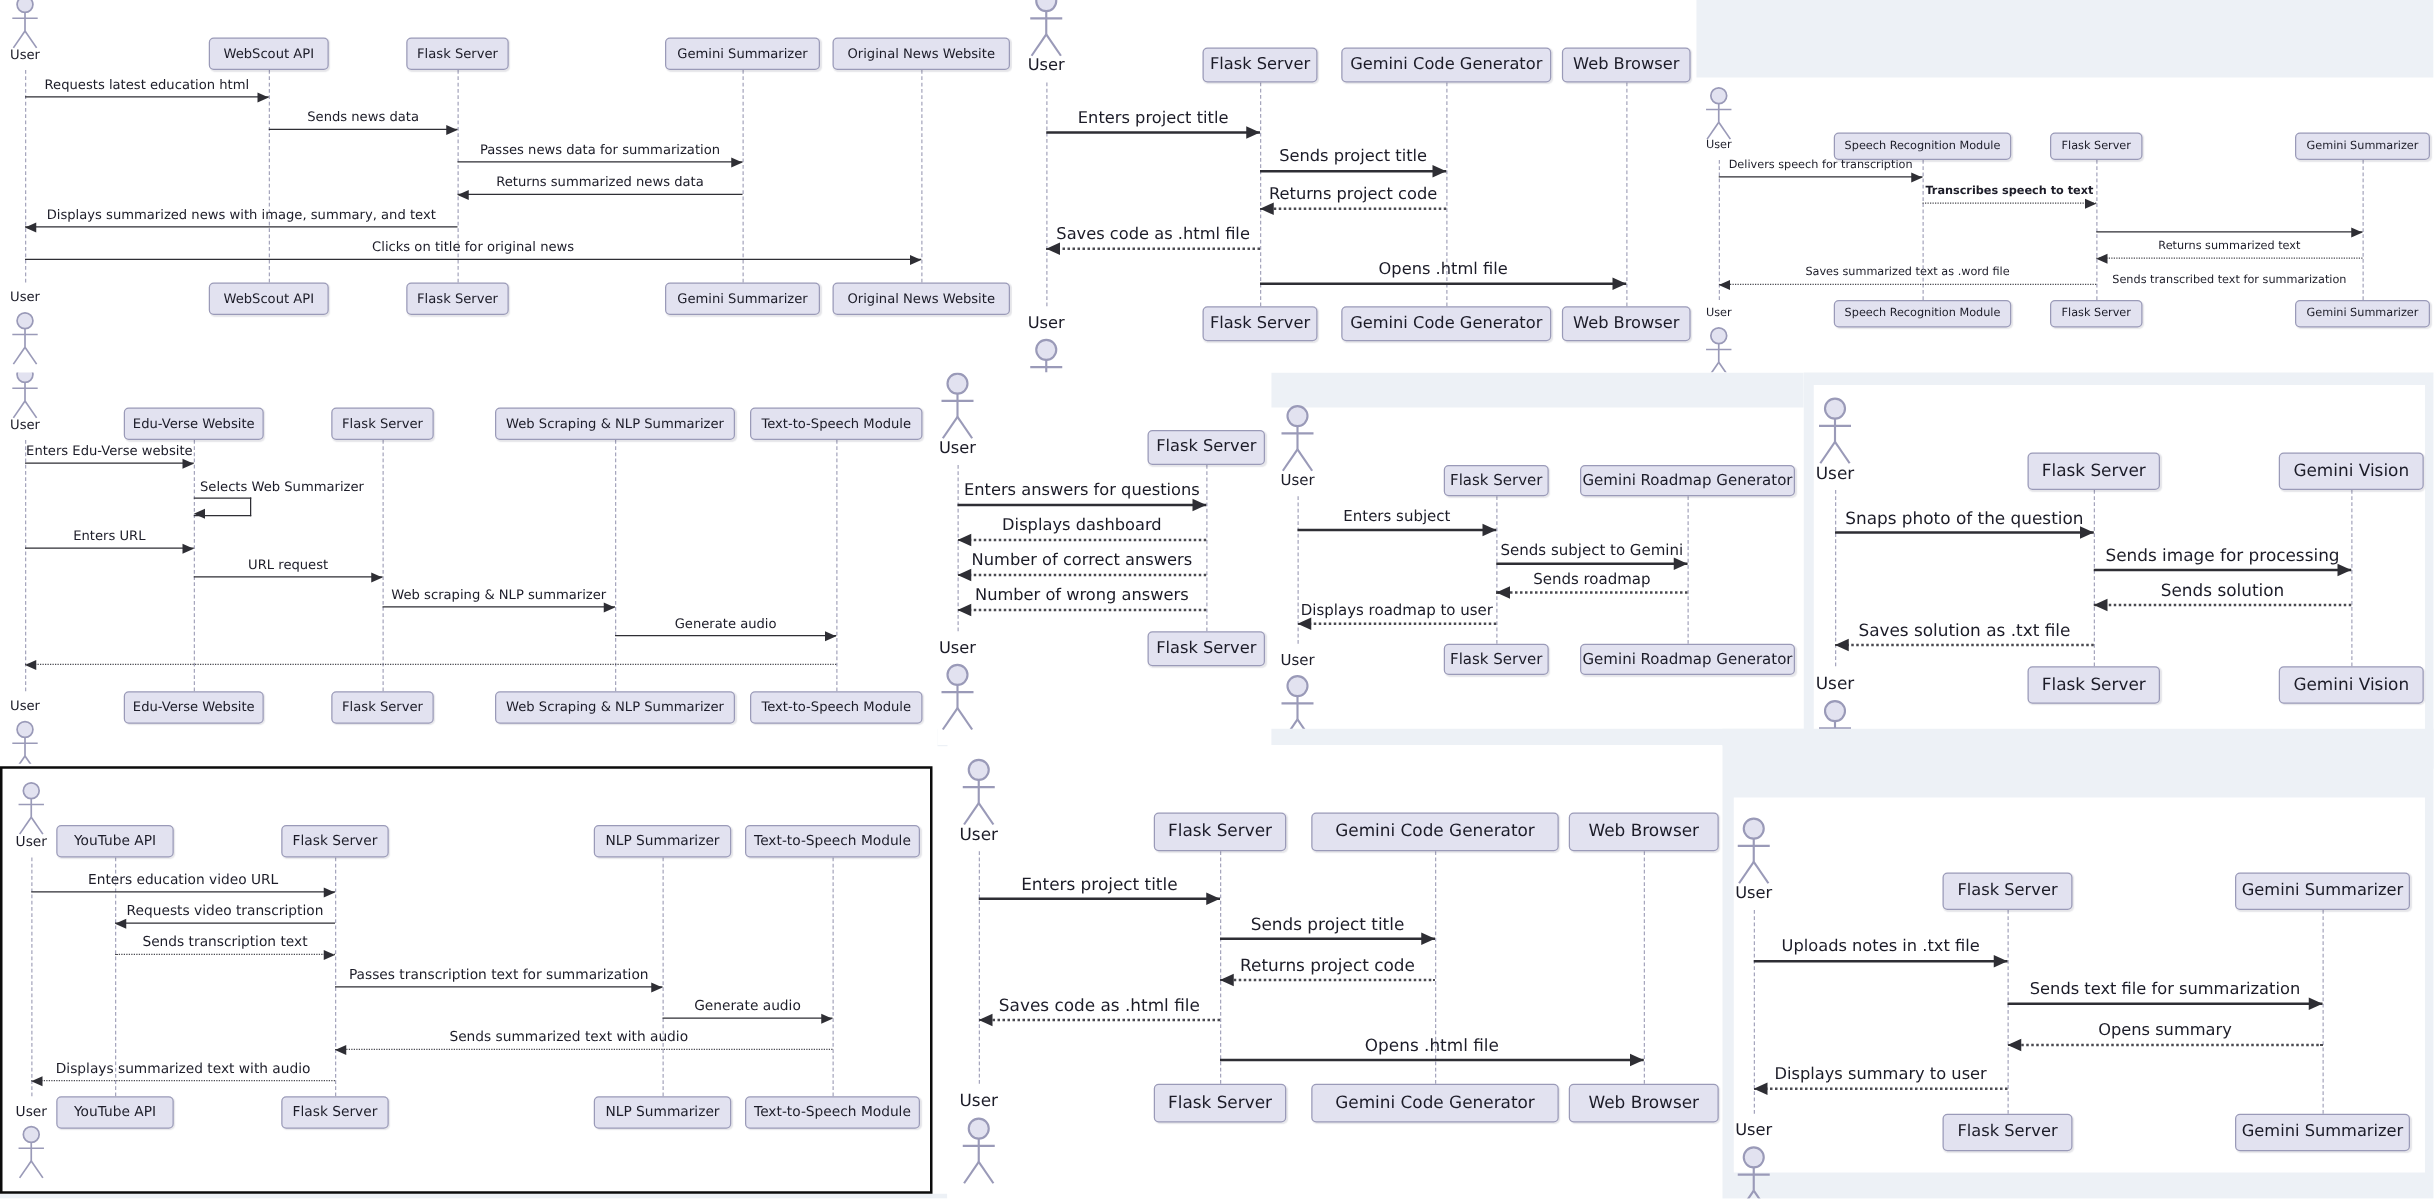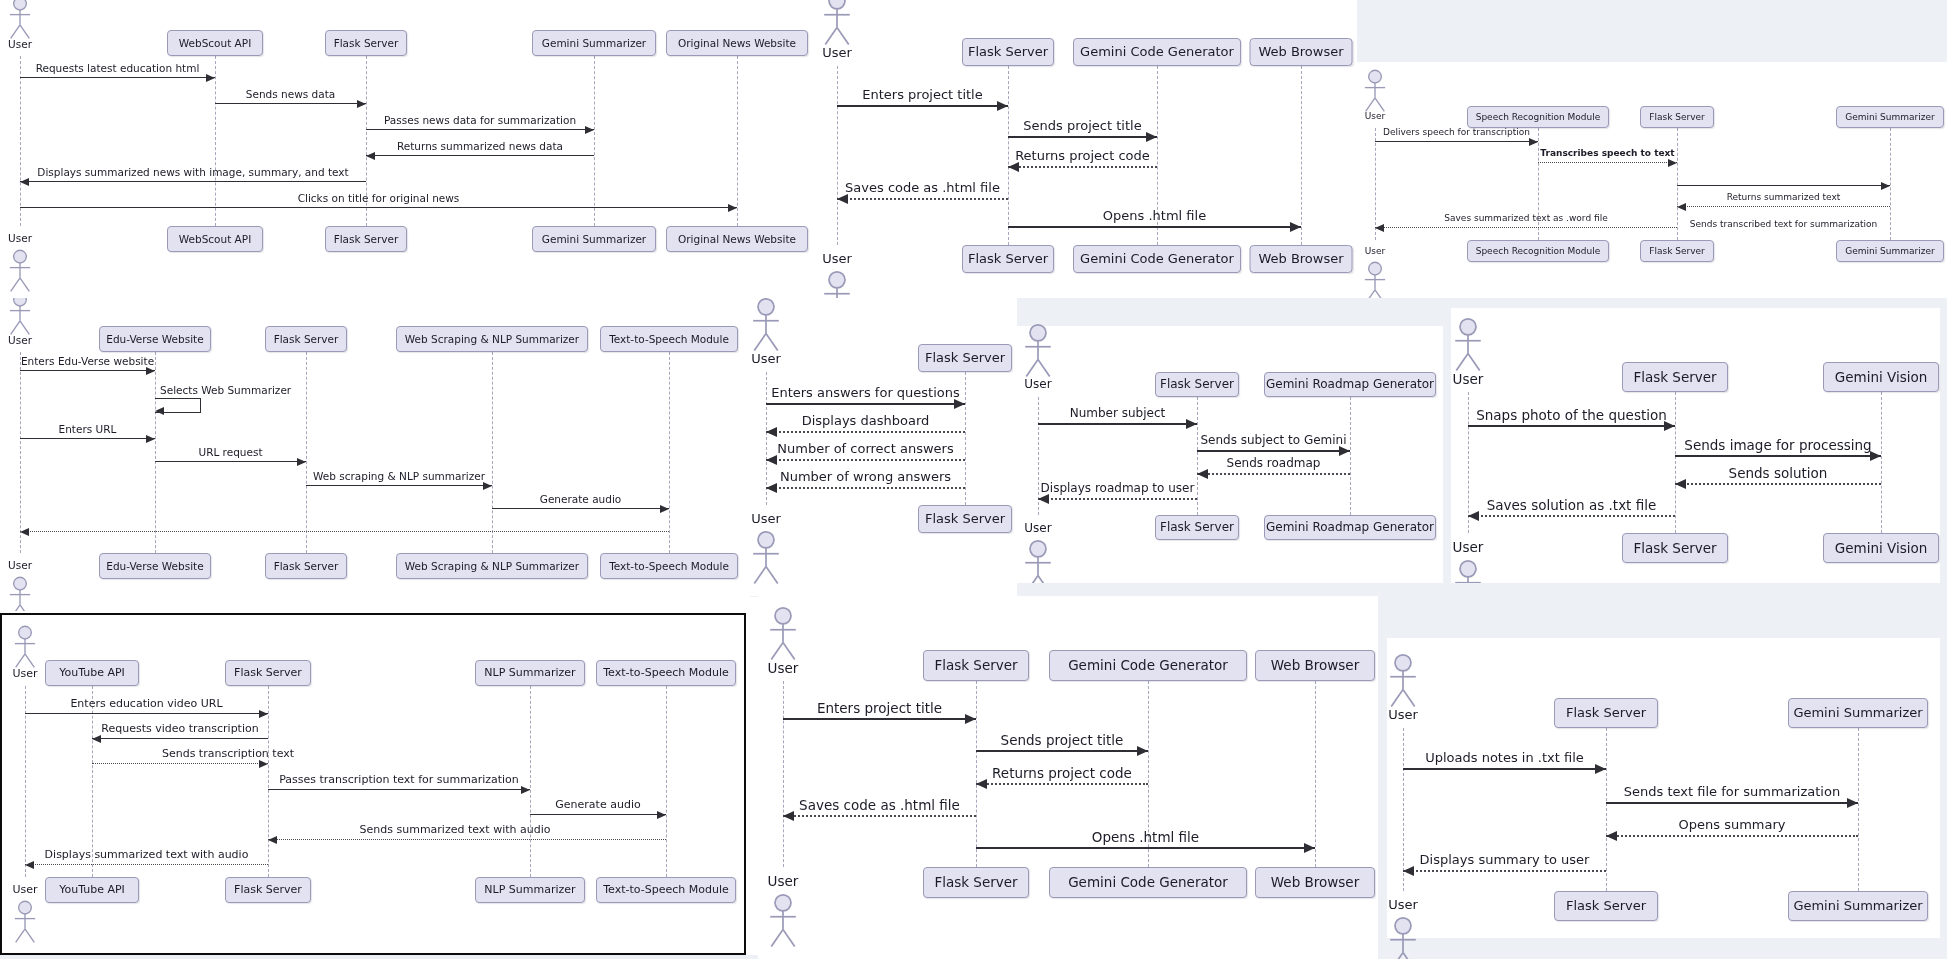--- a/index.html
+++ b/index.html
@@ -244,21 +244,21 @@
           <line x1="3" y1="22" x2="27" y2="22" stroke="#9a9ab8" stroke-width="1.6"></line>
           <line x1="15" y1="34" x2="4" y2="50" stroke="#9a9ab8" stroke-width="1.6"></line>
           <line x1="15" y1="34" x2="26" y2="50" stroke="#9a9ab8" stroke-width="1.6"></line>
         </svg></div>
     </div>
     <div class="tile" style="left: 1017px; top: 298px; width: 426px; height: 298px; background: rgb(255, 255, 255); font-size: 12px; color: rgb(28, 28, 40);">
       <div class="strip" style="left: 0px; top: 0px; width: 426px; height: 28px; background: rgb(237, 241, 246);"></div>
       <div class="lifeline" style="left: 21px; top: 99px; height: 118px; border-left: 1px dashed rgb(166, 166, 189);"></div>
       <div class="lifeline" style="left: 180px; top: 99px; height: 118px; border-left: 1px dashed rgb(166, 166, 189);"></div>
       <div class="lifeline" style="left: 333px; top: 99px; height: 118px; border-left: 1px dashed rgb(166, 166, 189);"></div>
-      <div class="mlabel" style="left: 21px; width: 159px; top: 108px;">Number subject</div>
+      <div class="mlabel" style="left: 21px; width: 159px; top: 108px;">Enters subject</div>
       <div class="mline" style="left: 21px; width: 159px; top: 125px; border-top: 2px solid rgb(46, 46, 52);"></div>
       <div class="ahead" style="top: 121px; border-top: 5px solid transparent; border-bottom: 5px solid transparent; left: 169px; border-left: 11px solid rgb(46, 46, 52);"></div>
       <div class="mlabel" style="left: 180px; width: 153px; top: 135px;">Sends subject to Gemini</div>
       <div class="mline" style="left: 180px; width: 153px; top: 152px; border-top: 2px solid rgb(46, 46, 52);"></div>
       <div class="ahead" style="top: 148px; border-top: 5px solid transparent; border-bottom: 5px solid transparent; left: 322px; border-left: 11px solid rgb(46, 46, 52);"></div>
       <div class="mlabel" style="left: 180px; width: 153px; top: 158px;">Sends roadmap</div>
       <div class="mline" style="left: 180px; width: 153px; top: 175px; border-top: 2px dotted rgb(74, 74, 80);"></div>
       <div class="ahead" style="top: 171px; border-top: 5px solid transparent; border-bottom: 5px solid transparent; left: 180px; border-right: 11px solid rgb(46, 46, 52);"></div>
       <div class="mlabel" style="left: 21px; width: 159px; top: 183px;">Displays roadmap to user</div>
       <div class="mline" style="left: 21px; width: 159px; top: 200px; border-top: 2px dotted rgb(74, 74, 80);"></div>
@@ -328,21 +328,21 @@
       <div class="lifeline" style="left: 92px; top: 75px; height: 191px; border-left: 1px dashed rgb(166, 166, 189);"></div>
       <div class="lifeline" style="left: 268px; top: 75px; height: 191px; border-left: 1px dashed rgb(166, 166, 189);"></div>
       <div class="lifeline" style="left: 530px; top: 75px; height: 191px; border-left: 1px dashed rgb(166, 166, 189);"></div>
       <div class="lifeline" style="left: 666px; top: 75px; height: 191px; border-left: 1px dashed rgb(166, 166, 189);"></div>
       <div class="mlabel" style="left: 25px; width: 243px; top: 86px;">Enters education video URL</div>
       <div class="mline" style="left: 25px; width: 243px; top: 102px; border-top: 1px solid rgb(46, 46, 52);"></div>
       <div class="ahead" style="top: 98.5px; border-top: 4px solid transparent; border-bottom: 4px solid transparent; left: 259px; border-left: 9px solid rgb(46, 46, 52);"></div>
       <div class="mlabel" style="left: 92px; width: 176px; top: 111px;">Requests video transcription</div>
       <div class="mline" style="left: 92px; width: 176px; top: 127px; border-top: 1px solid rgb(46, 46, 52);"></div>
       <div class="ahead" style="top: 123.5px; border-top: 4px solid transparent; border-bottom: 4px solid transparent; left: 92px; border-right: 9px solid rgb(46, 46, 52);"></div>
-      <div class="mlabel" style="left: 92px; width: 176px; top: 136px; margin-left: 48px;">Sends transcription text</div>
+      <div class="mlabel" style="left: 92px; width: 176px; top: 136px;">Sends transcription text</div>
       <div class="mline" style="left: 92px; width: 176px; top: 152px; border-top: 1px dotted rgb(74, 74, 80);"></div>
       <div class="ahead" style="top: 148.5px; border-top: 4px solid transparent; border-bottom: 4px solid transparent; left: 259px; border-left: 9px solid rgb(46, 46, 52);"></div>
       <div class="mlabel" style="left: 268px; width: 262px; top: 162px;">Passes transcription text for summarization</div>
       <div class="mline" style="left: 268px; width: 262px; top: 178px; border-top: 1px solid rgb(46, 46, 52);"></div>
       <div class="ahead" style="top: 174.5px; border-top: 4px solid transparent; border-bottom: 4px solid transparent; left: 521px; border-left: 9px solid rgb(46, 46, 52);"></div>
       <div class="mlabel" style="left: 530px; width: 136px; top: 187px;">Generate audio</div>
       <div class="mline" style="left: 530px; width: 136px; top: 203px; border-top: 1px solid rgb(46, 46, 52);"></div>
       <div class="ahead" style="top: 199.5px; border-top: 4px solid transparent; border-bottom: 4px solid transparent; left: 657px; border-left: 9px solid rgb(46, 46, 52);"></div>
       <div class="mlabel" style="left: 256px; width: 398px; top: 212px;">Sends summarized text with audio</div>
       <div class="mline" style="left: 268px; width: 398px; top: 228px; border-top: 1px dotted rgb(74, 74, 80);"></div>

